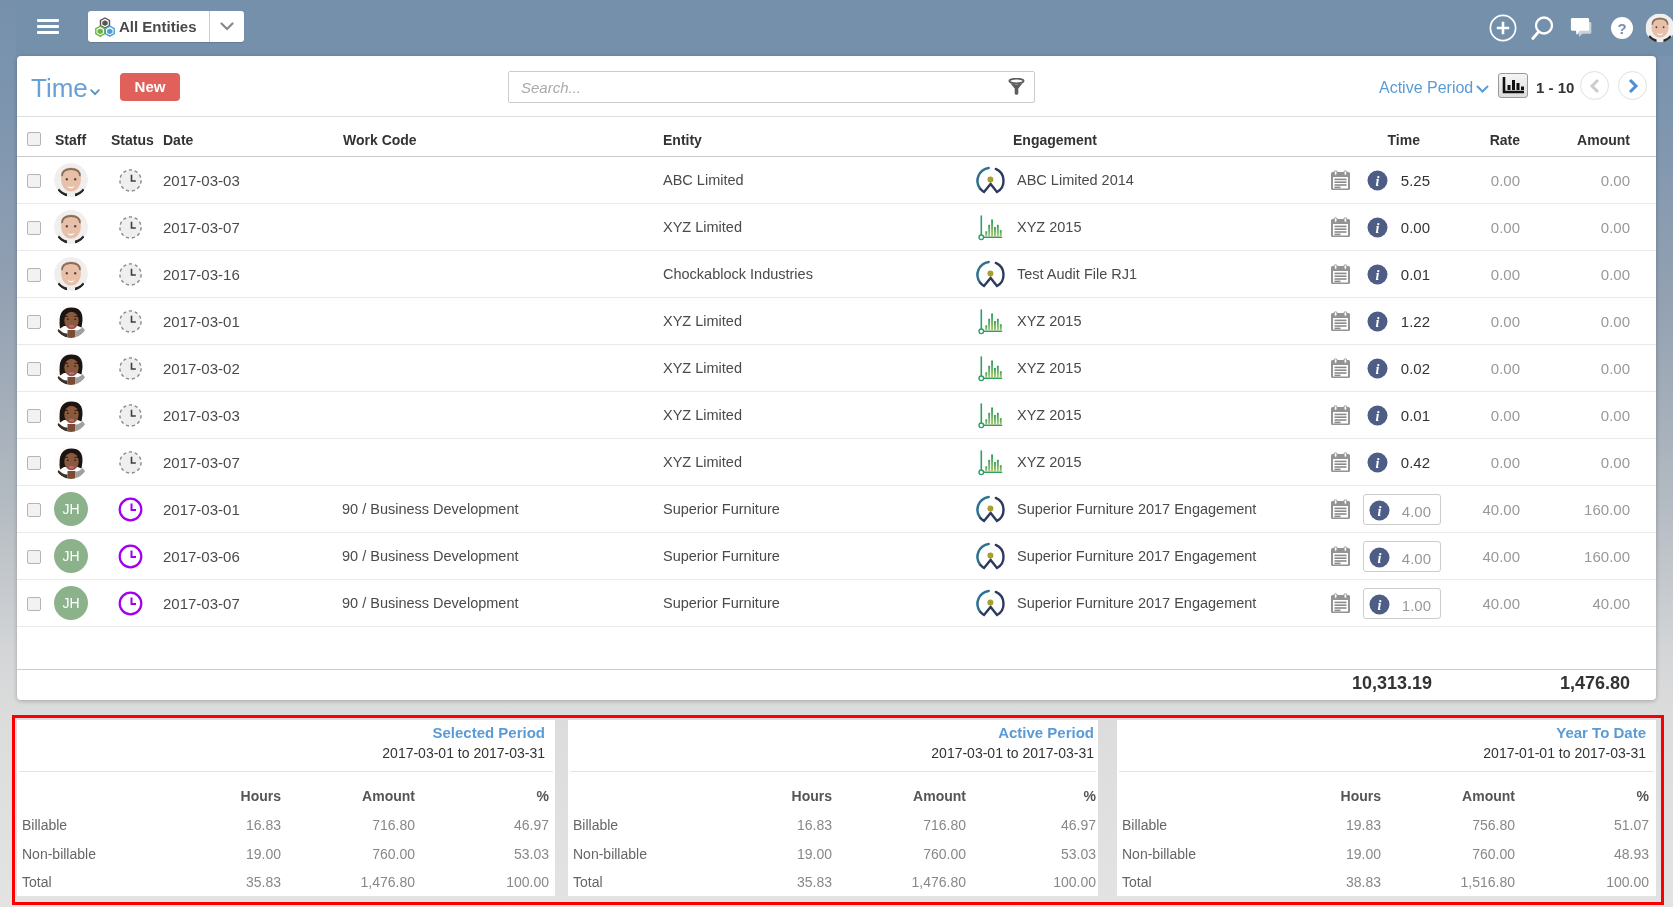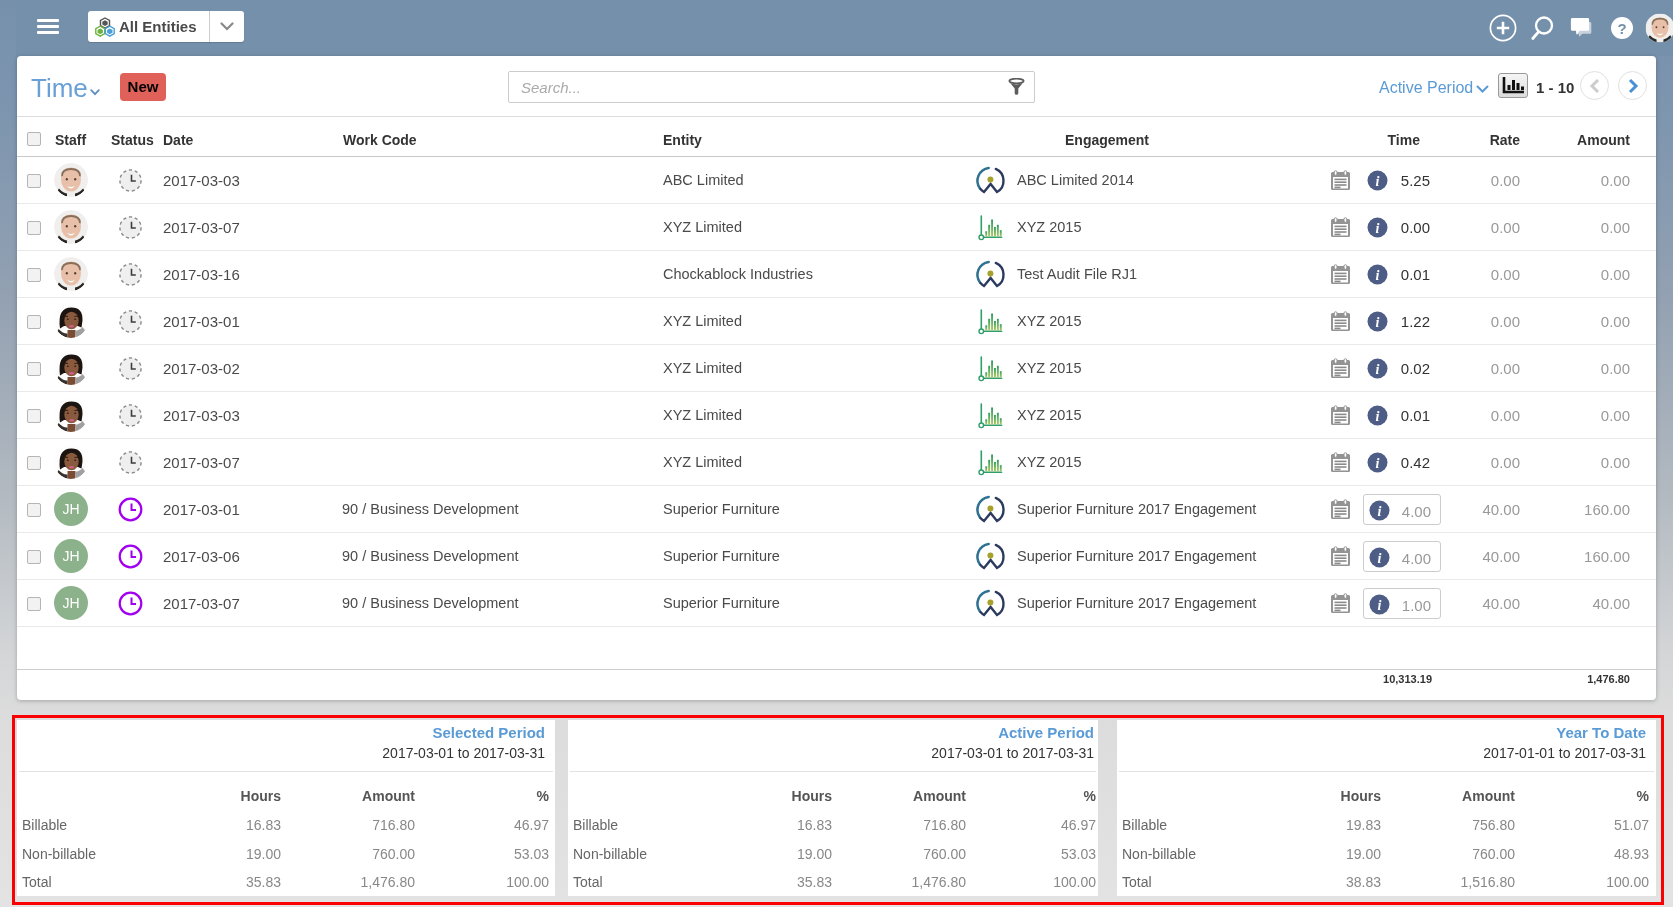--- a/index.html
+++ b/index.html
@@ -13,21 +13,21 @@
 .hamb { position:absolute; left:21px; top:19px; width:22px; height:15px; }
 .hamb div { height:3px; background:#fff; margin-bottom:3px; border-radius:1px; }
 .entbtn { position:absolute; left:72px; top:11px; height:31px; background:#fff; border-radius:3px; display:flex; align-items:center; box-shadow:0 1px 1px rgba(0,0,0,0.15); }
 .entbtn .main { padding:0 12px 0 7px; display:flex; align-items:center; gap:4px; height:100%; border-right:1px solid #ccc; }
 .entbtn .label { font-size:15px; font-weight:bold; color:#4a4a4a; }
 .entbtn .caretbox { width:34px; height:100%; display:flex; align-items:center; justify-content:center; }
 .tbi { position:absolute; top:50%; transform:translate(-50%,-50%); }
 .panel { position:absolute; left:17px; top:56px; width:1639px; height:644px; background:#fff; border-radius:4px; box-shadow:0 1px 4px rgba(0,0,0,0.25); }
 .toolbar { position:absolute; left:0; top:0; width:100%; height:61px; border-bottom:1px solid #ddd; }
 .title { position:absolute; left:14px; top:17px; font-size:26px; color:#68a0d7; }
-.newbtn { position:absolute; left:103px; top:17px; width:46px; height:28px; background:#e0605a; color:#000000; font-size:15px; font-weight:bold; border-radius:4px; text-align:center; line-height:28px; }
+.newbtn { position:absolute; left:103px; top:17px; width:60px; height:28px; background:#e0605a; color:#ffffff; font-size:15px; font-weight:bold; border-radius:4px; text-align:center; line-height:28px; }
 .search { position:absolute; left:491px; top:15px; width:527px; height:32px; border:1px solid #ccc; border-radius:2px; background:#fff; }
 .search .ph { position:absolute; left:12px; top:7px; font-size:15px; font-style:italic; color:#aaa; }
 .search svg { position:absolute; right:9px; top:6px; }
 .aperiod { position:absolute; left:1362px; top:23px; font-size:16px; color:#5b9bd5; }
 .chartbtn { position:absolute; left:1481px; top:17px; width:30px; height:25px; border:1px solid #999; border-radius:3px; background:linear-gradient(#f5f5f5,#dcdcdc); display:flex; align-items:center; justify-content:center; }
 .pcount { position:absolute; left:1519px; top:23px; font-size:15px; color:#333; font-weight:bold; }
 .pgcirc { position:absolute; top:15px; width:29px; height:29px; border:1px solid #e0e0e0; border-radius:50%; background:#fff; display:flex; align-items:center; justify-content:center; }
 .thead { position:absolute; left:0; top:61px; width:100%; height:40px; border-bottom:1px solid #c9c9c9; font-size:14px; font-weight:bold; color:#333; }
 .thead span { position:absolute; top:15px; }
 .row { position:absolute; left:0; width:100%; height:47px; border-bottom:1px solid #e9e9e9; font-size:14.5px; color:#4a4a4a; }
@@ -42,21 +42,21 @@
 .cengic { position:absolute; left:957px; top:8px; }
 .ceng { position:absolute; left:1000px; top:15px; }
 .cclip { position:absolute; left:1313px; top:13px; }
 .cinfo { position:absolute; left:1350px; top:13px; }
 .ctime { position:absolute; width:80px; right:226px; top:15px; text-align:right; color:#333; font-size:15px; }
 .crate { position:absolute; width:80px; right:136px; top:15px; text-align:right; color:#999; font-size:15px; }
 .camt { position:absolute; width:100px; right:26px; top:15px; text-align:right; color:#999; font-size:15px; }
 .timebox { position:absolute; left:1346px; top:8px; width:78px; height:31px; border:1px solid #ccc; border-radius:3px; }
 .timebox svg { position:absolute; left:5px; top:5px; }
 .timebox .v { position:absolute; right:9px; top:8px; font-size:15px; color:#999; }
-.totals { position:absolute; left:0; top:613px; width:100%; height:47px; border-top:1px solid #ccc; font-size:11px; font-weight:bold; color:#333;text-align:center; }
+.totals { position:absolute; left:0; top:613px; width:100%; height:47px; border-top:1px solid #ccc; font-size:18px; font-weight:bold; color:#333;text-align:center; }
 .redbox { position:absolute; left:12px; top:715px; width:1652px; height:190px; border:3px solid #fb0000; }
 .fcard { position:absolute; top:720px; height:176px; background:#fff; font-size:14px; }
 .fcard .ft { position:absolute; right:10px; top:4px; font-size:15px; font-weight:bold; color:#5b9bd5;text-align:right; }
 .fcard .fd { position:absolute; right:10px; top:25px; font-size:14px; color:#333; }
 .fcard hr { position:absolute; left:2px; right:2px; top:51px; border:none; border-top:1px solid #e2e2e2; }
 .fcard .hrow { position:absolute; top:68px; width:100%; font-weight:bold; color:#555; }
 .fcard .vrow { position:absolute; width:100%; color:#888; }
 .fcard .lab { position:absolute; left:5px; color:#666;text-align:right; }
 .fcard .c1,.fcard .c2,.fcard .c3 { position:absolute; width:110px; text-align:right; }
 .fcard .c1 { left:154px; } .fcard .c2 { left:288px; } .fcard .c3 { left:422px; }
@@ -163,21 +163,21 @@
         </svg>
       </div>
   </div>
   <div class="thead">
     <div class="cbx" style="top:15px;"></div>
     <span style="left:38px;">Staff</span>
     <span style="left:94px;">Status</span>
     <span style="left:146px;">Date</span>
     <span style="left:326px;">Work Code</span>
     <span style="left:646px;">Entity</span>
-    <span style="left:1048px;">Engagement</span>
+    <span style="left:996px;">Engagement</span>
     <span style="right:236px;">Time</span>
     <span style="right:136px;">Rate</span>
     <span style="right:26px;">Amount</span>
   </div>
   <div id="rows">
       <div class="row" style="top:101px;">
     <div class="cbx"></div>
     <div class="avatar"><svg width="34" height="34" viewBox="0 0 34 34">
             <defs>
               <clipPath id="mc">

